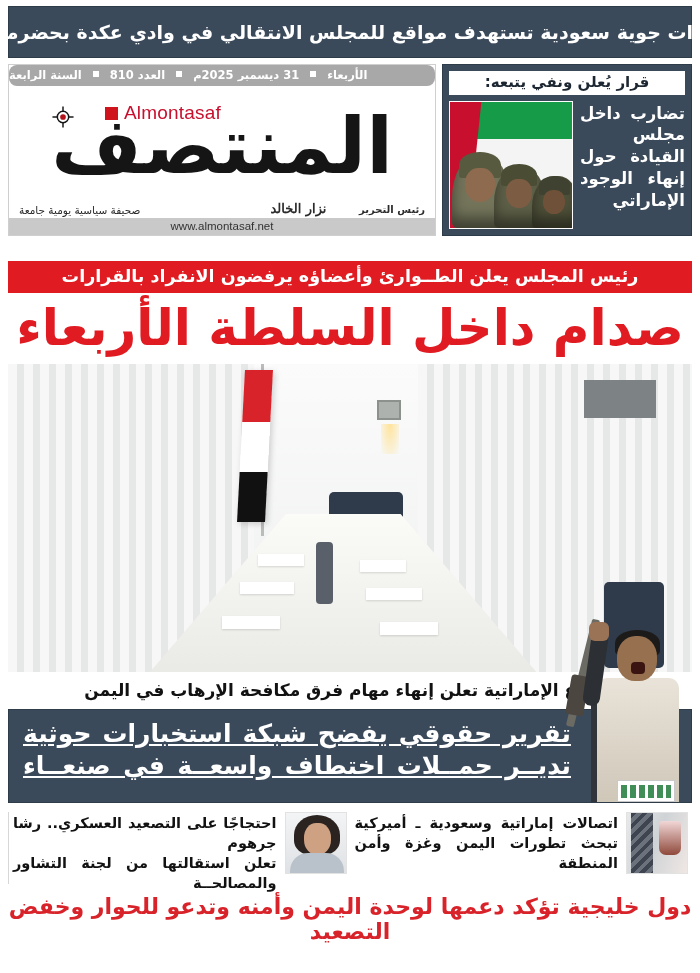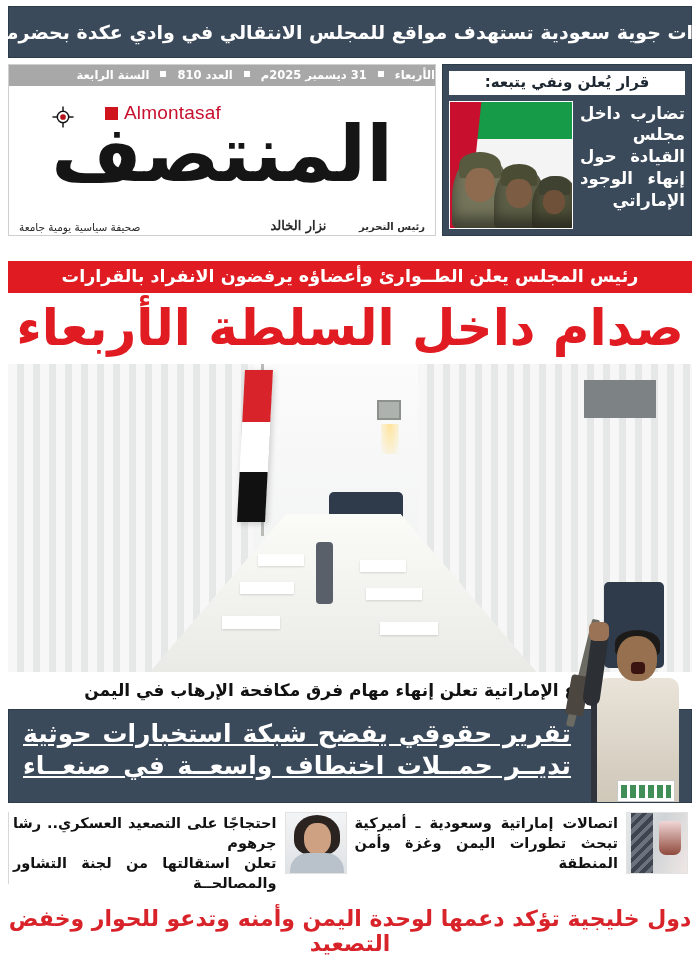--- a/index.html
+++ b/index.html
@@ -146,23 +146,24 @@
     border: 1px solid #cfcfcf;
     background: #ffffff;
     display: flex;
     flex-direction: column;
   }
   .date-bar {
     background: #a8a8a8;
     color: #ffffff;
     font-size: 11.5px;
     font-weight: bold;
-    text-align: right;
+    text-align: left;
     padding: 3px 0 4px 0;
     letter-spacing: 0.2px;
+    border-radius: 8px;
   }
   .date-bar .sq {
     display: inline-block;
     width: 6px; height: 6px;
     background: #ffffff;
     margin: 0 7px;
     vertical-align: 2px;
   }
   .logo-zone {
     position: relative;
@@ -523,21 +524,21 @@
     font-weight: bold;
     color: #121212;
     line-height: 1.38;
     text-align: justify;
     text-align-last: justify;
     padding-top: 1px;
   }
 
   
   .bottom-band {
-    margin-top: 20px;
+    margin-top: 8px;
     text-align: center;
     color: #d8232a;
     font-size: 22px;
     font-weight: bold;
     padding: 2px 0 6px 0;
     letter-spacing: -0.4px;
   }
 </style>
 </head>
 <body>
@@ -602,20 +603,21 @@
       </div>
 
       <div class="strap-row">
         <div class="strap-right">
           <span class="eic-label">رئيس التحرير</span>
           <span class="eic-name">نزار الخالد</span>
         </div>
         <div class="strap-left">صحيفة سياسية يومية جامعة</div>
       </div>
 
+      <div class="url-bar">www.almontasaf.net</div>
     </div>
   </div>
 
   <div class="kicker-band">
     <span>رئيس المجلس يعلن الطــوارئ وأعضاؤه يرفضون الانفراد بالقرارات</span>
   </div>
 
   <h1 class="main-headline">صدام داخل السلطة الأربعاء</h1>
 
   <div class="hero">

